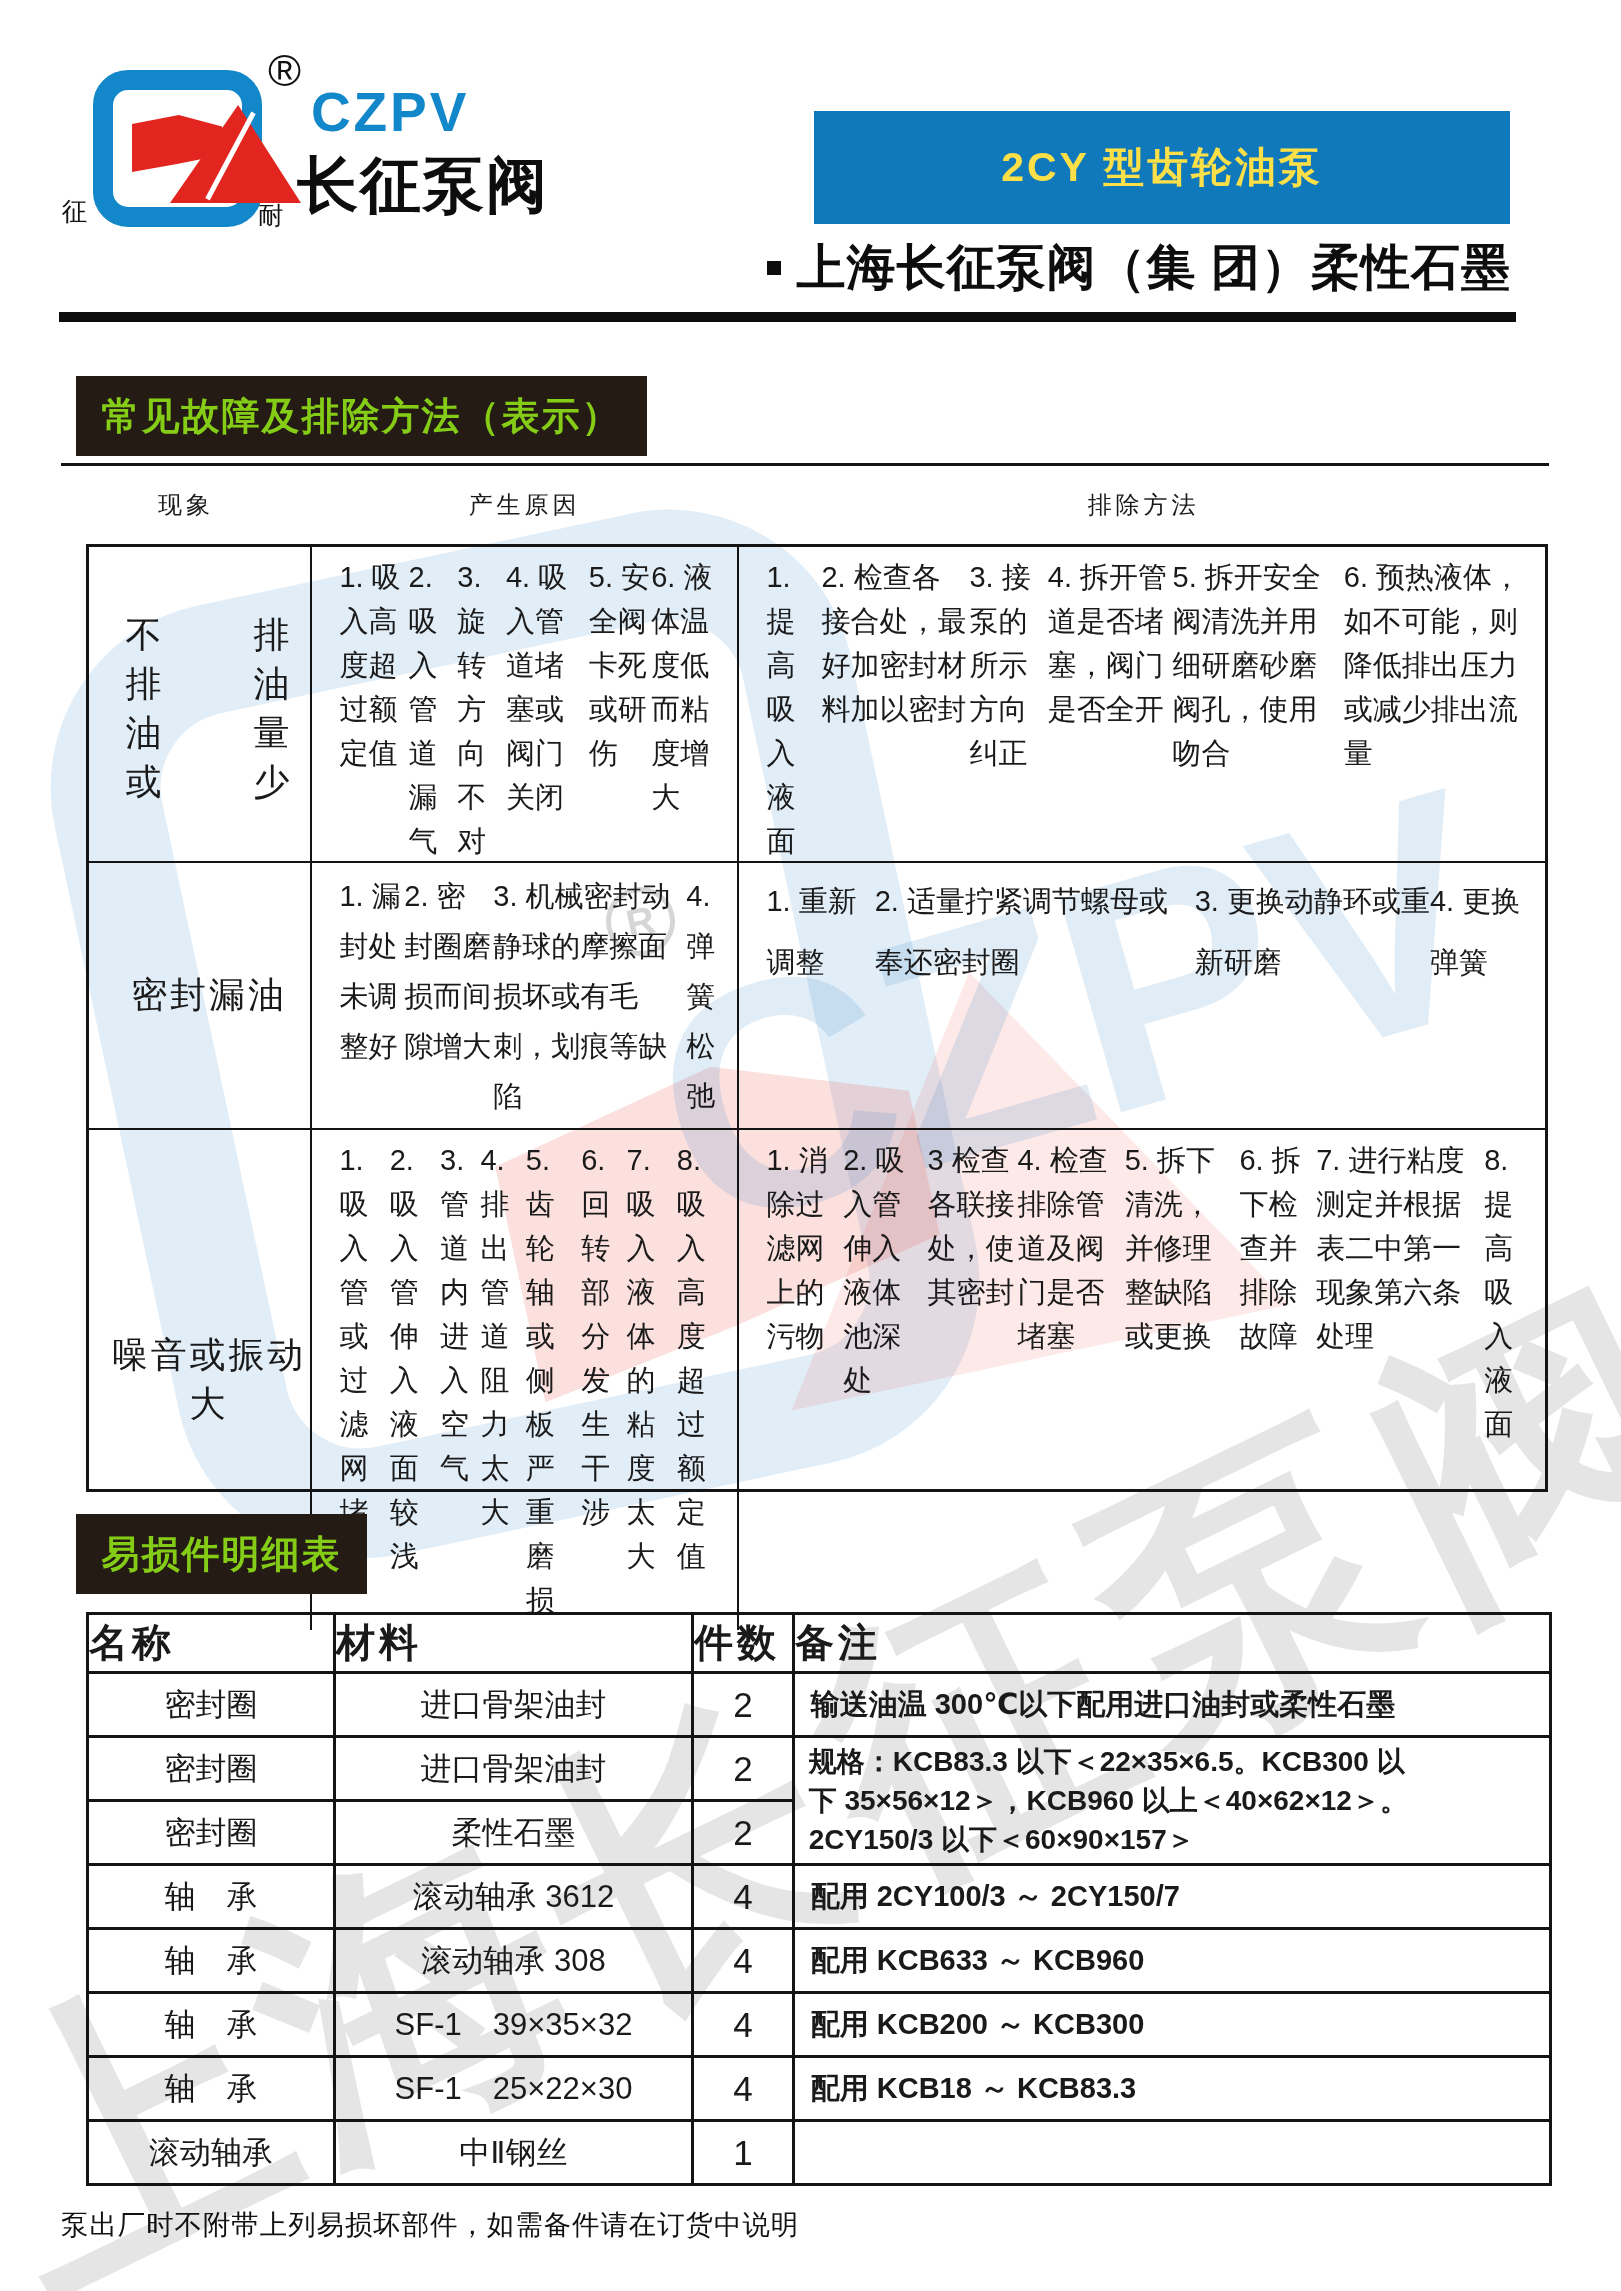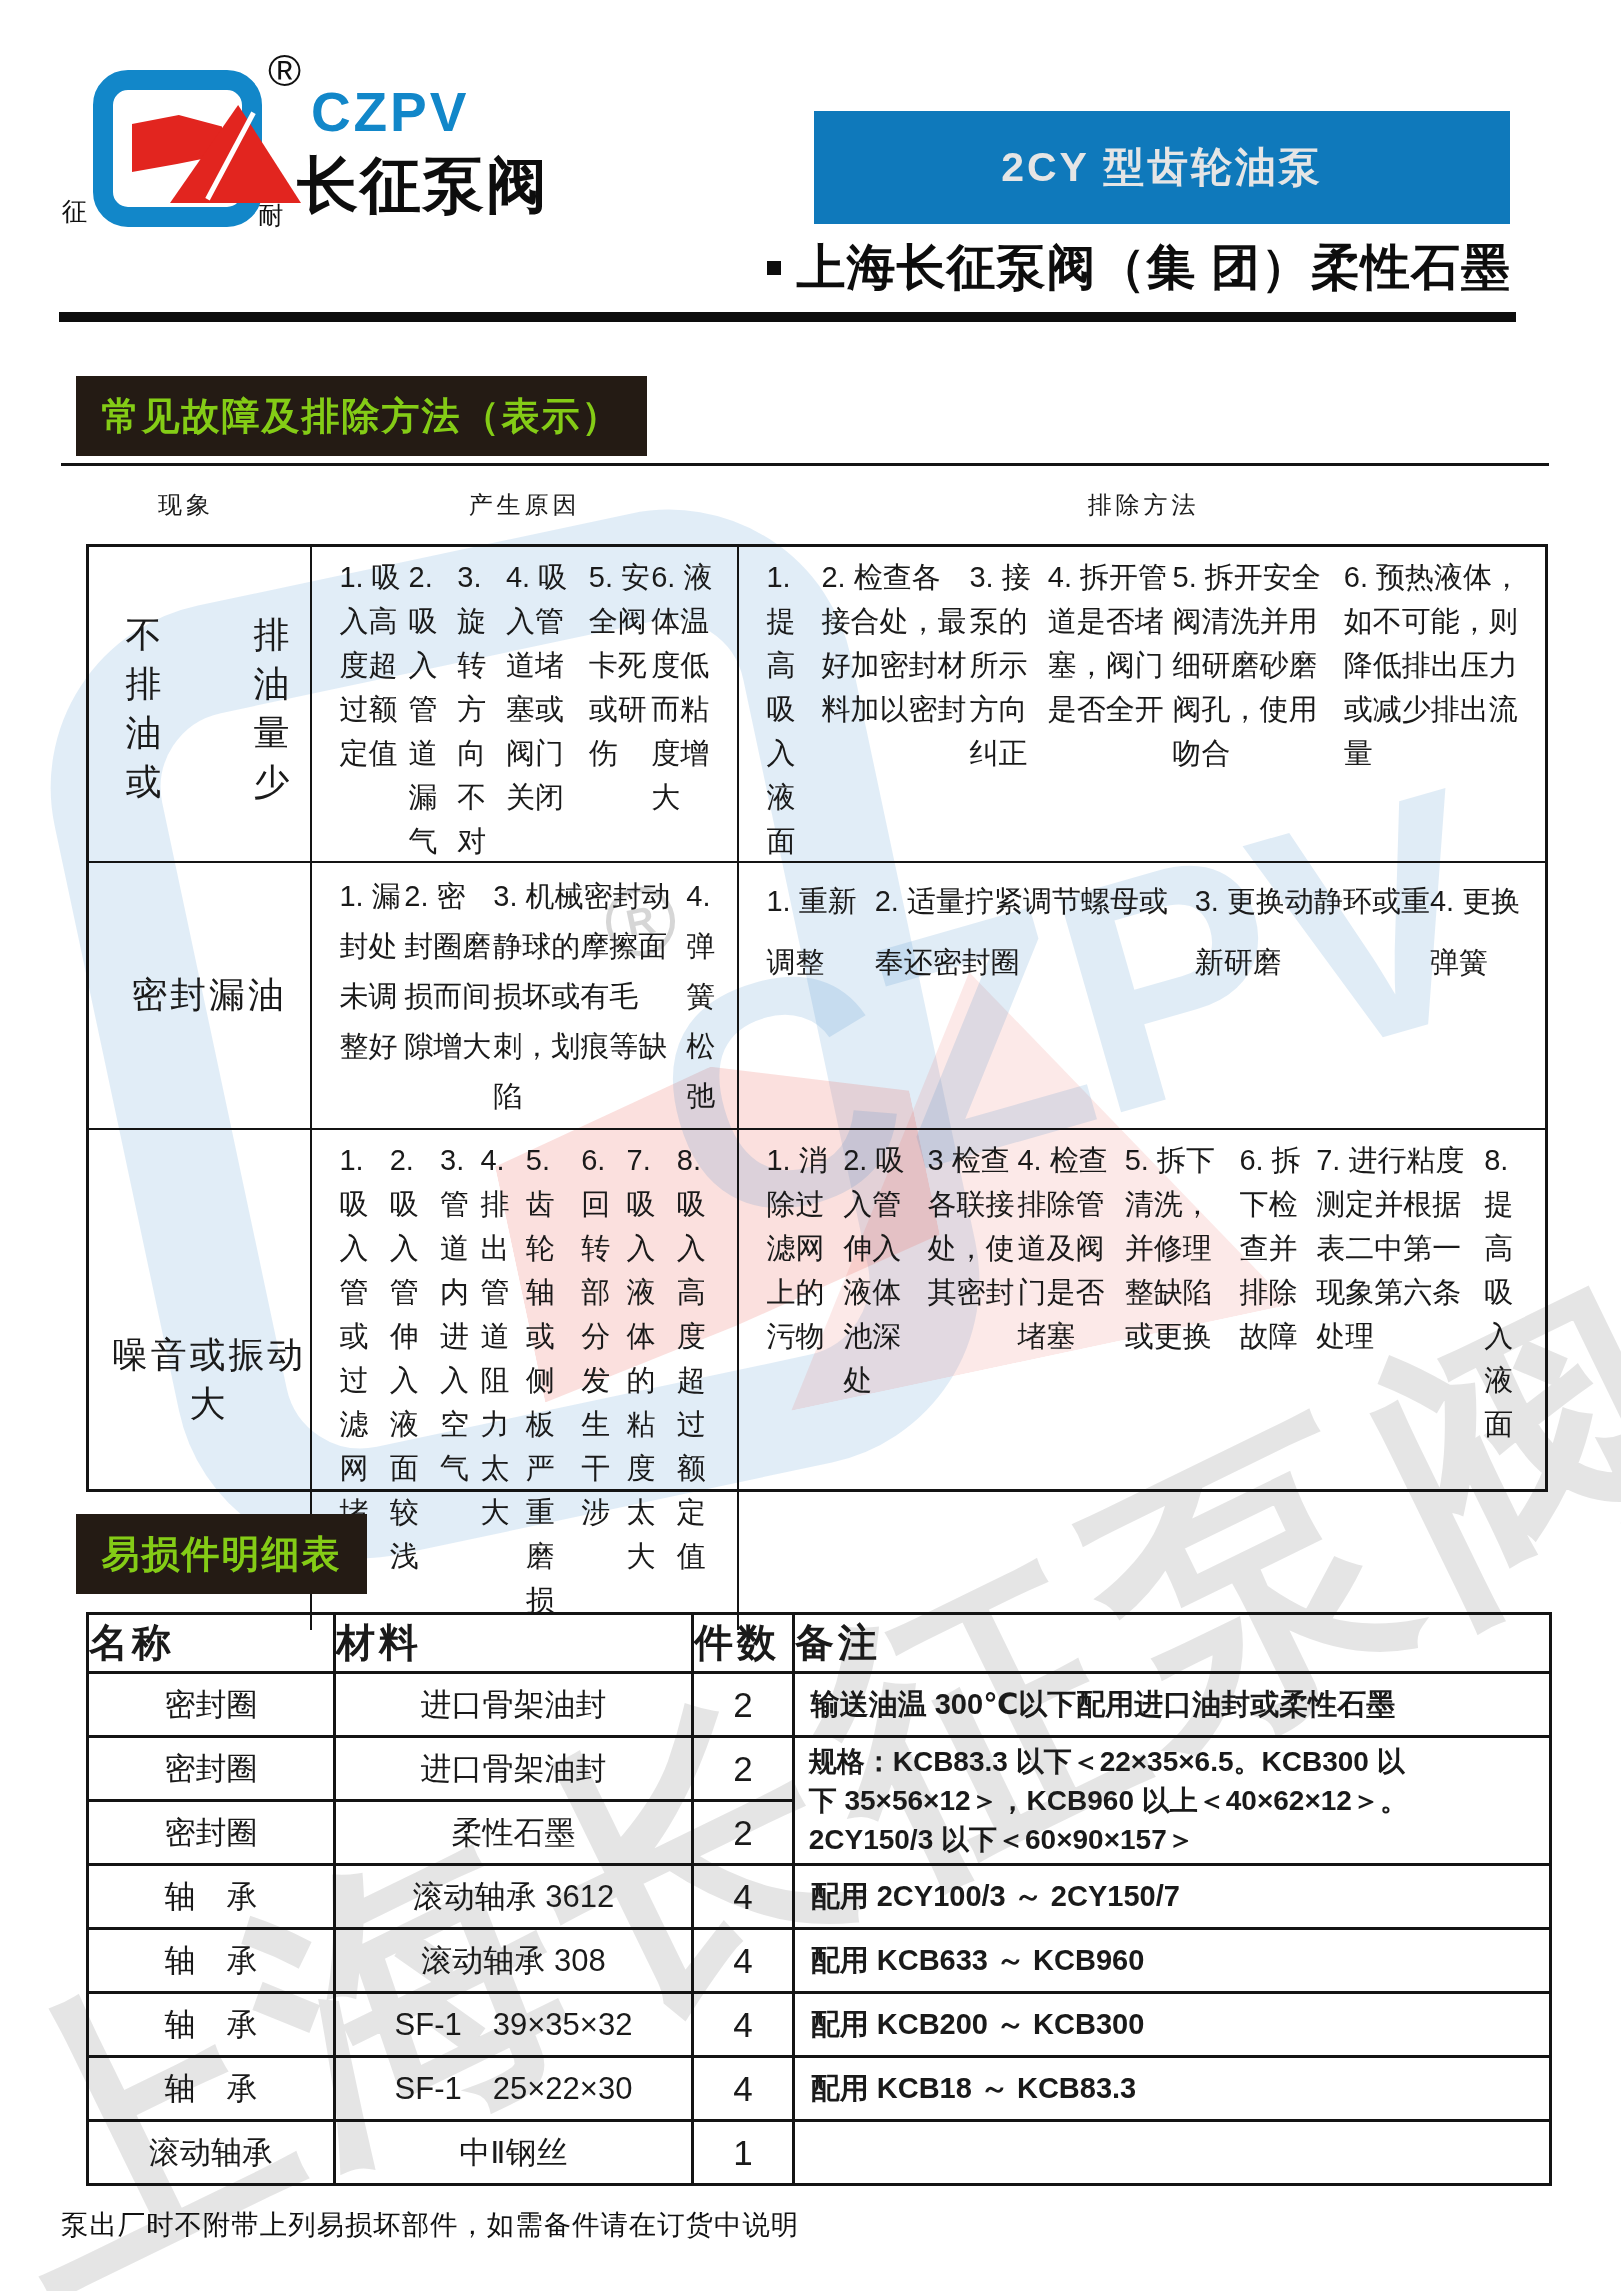--- a/index.html
+++ b/index.html
@@ -23,21 +23,21 @@
   .lg-sq { position:absolute; left:39px; top:41px; width:169px; height:157px; border:20.6px solid #1287c9; border-radius:35px; background:#fff; }
   .lg-flag { position:absolute; left:78px; top:86px; width:90px; height:57px; background:#e2251f; clip-path:polygon(0 16%,52% 0,100% 20%,100% 70%,50% 86%,0 100%); }
   .lg-tri { position:absolute; left:116px; top:76px; width:131px; height:98px; background:#e2251f; clip-path:polygon(52% 0,100% 100%,0 100%); }
   .lg-slit { position:absolute; left:174px; top:78px; width:4.9px; height:98px; background:#ffffff; transform:rotate(28deg); }
   .lg-reg { position:absolute; left:214px; top:15.7px; font-size:45px; color:#111; }
   .lg-cz { position:absolute; left:257px; top:51px; font-size:55px; font-weight:bold; letter-spacing:2.9px; color:#1287c9; }
   .lg-name { position:absolute; left:243px; top:116px; font-size:61px; font-weight:bold; letter-spacing:2px; color:#0d0d0d; }
   .lg-small-l { position:absolute; left:7.8px; top:165px; font-size:25.5px; color:#111; }
   .lg-small-r { position:absolute; left:204px; top:169px; font-size:25.5px; color:#111; }
 
-  .banner { left:814px; top:111px; width:696px; height:113px; background:#0f79bb; color:#e5e5e5; font-size:41px; font-weight:bold; letter-spacing:2.9px;
+  .banner { left:814px; top:111px; width:696px; height:113px; background:#0f79bb; color:#fde047; font-size:41px; font-weight:bold; letter-spacing:2.9px;
             display:flex; align-items:center; justify-content:center; }
   .company { right:110px; top:235px; font-size:49px; font-weight:bold; letter-spacing:1px; color:#0d0d0d; display:flex; align-items:center; }
   .company .bullet { display:inline-block; width:13.7px; height:13.7px; background:#0d0d0d; margin-right:15.7px; }
   .top-rule { left:59px; top:312px; width:1457px; height:9.8px; background:#0d0d0d; }
 
   
   .secbar { background:#241b14; color:#84cc16; font-size:38px; font-weight:bold; letter-spacing:2px; padding:14.7px 25.5px; white-space:nowrap; }
   .secbar1 { left:76px; top:376px; }
   .secbar2 { left:76px; top:1514px; }
 

